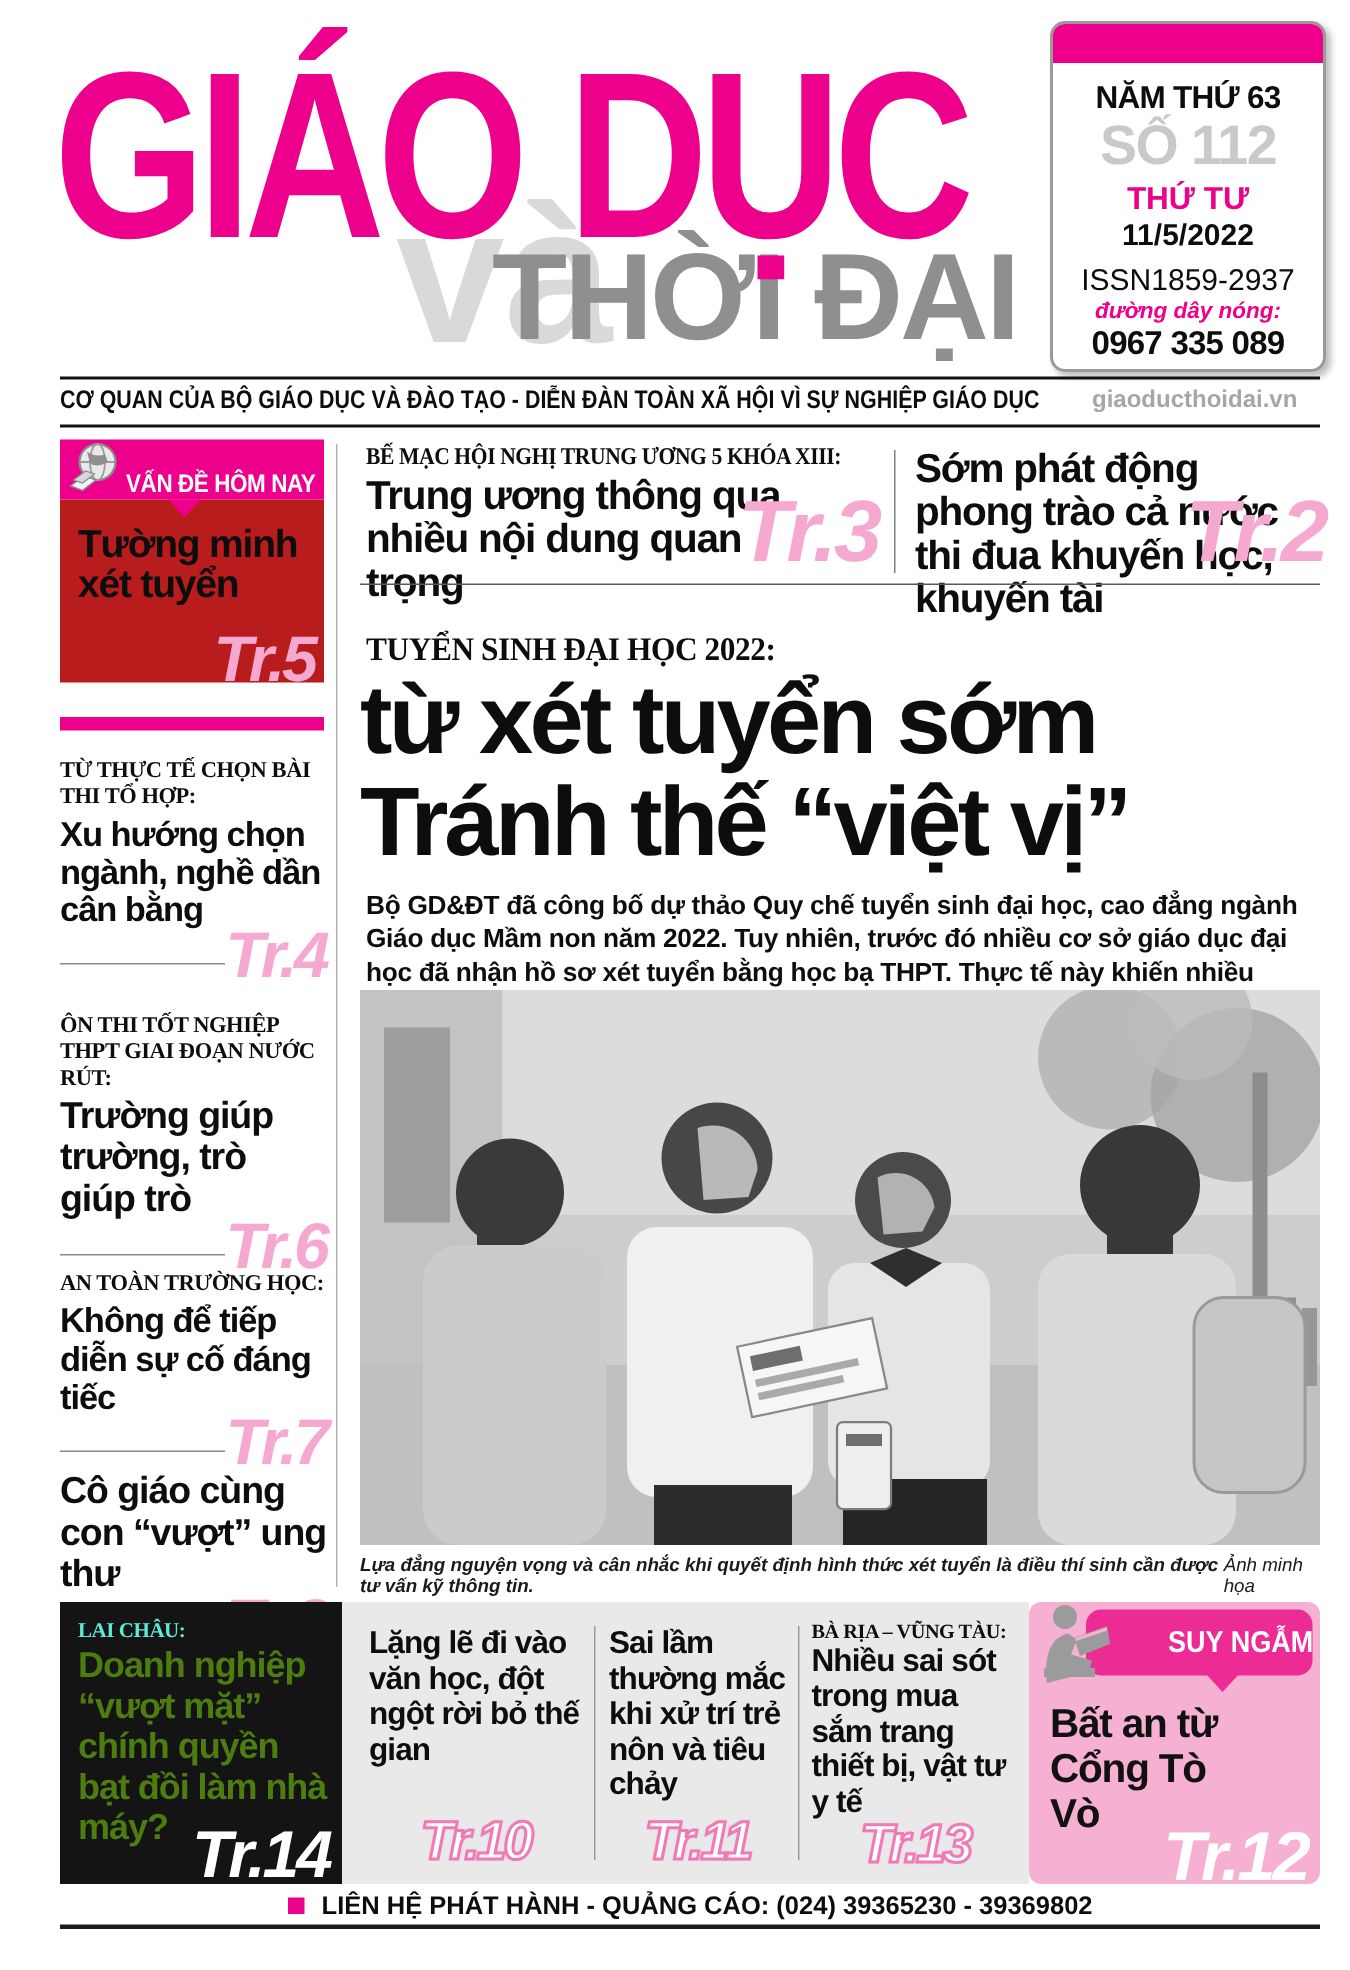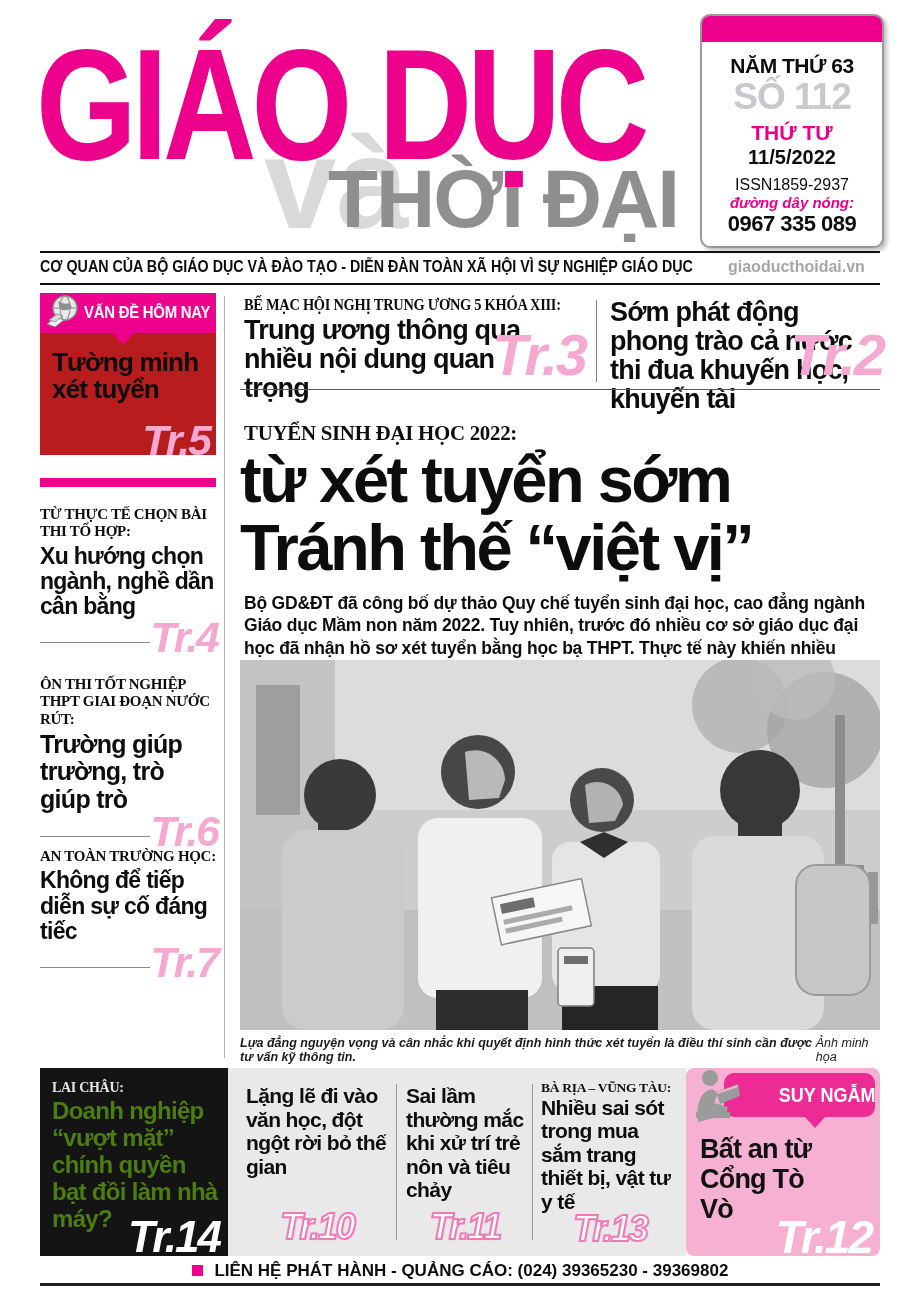--- a/index.html
+++ b/index.html
@@ -21,27 +21,27 @@
 
   
   .issue-box{left:700px;top:14px;width:180px;height:230px;background:#fff;
      border:2px solid #9a9a9a;border-radius:10px;box-shadow:3px 3px 4px rgba(0,0,0,.25);
      text-align:center;overflow:hidden;}
   .issue-topbar{height:26px;background:#ec008c;}
   .issue-year{font-size:21px;font-weight:800;margin-top:12px;letter-spacing:-.5px;}
   .issue-number{font-size:37px;font-weight:800;color:#c9c9cb;letter-spacing:-1px;margin-top:0px;line-height:1.05;}
   .issue-weekday{font-size:21px;font-weight:800;color:#ec008c;margin-top:4px;}
   .issue-date{font-size:20px;font-weight:800;margin-top:1px;}
-  .issue-issn{font-size:16px;font-weight:400;margin-top:7px;}
+  .issue-issn{font-size:20px;font-weight:400;margin-top:7px;}
   .issue-hotline-label{font-size:15px;font-weight:700;color:#ec008c;font-style:italic;}
   .issue-hotline{font-size:22px;font-weight:800;letter-spacing:-.5px;}
 
   
   .feature-header{left:40px;top:293px;width:176px;height:40px;background:#ec008c;
-     display:flex;align-items:center;z-index:2;}
+     display:flex;align-items:flex-end;z-index:2;}
   .feature-label{color:#fff;font-size:17px;font-weight:800;white-space:nowrap;
      transform:scaleX(.88);transform-origin:0 50%;letter-spacing:-.3px;}
   .feature-pointer{left:112px;top:333px;width:0;height:0;border-left:11px solid transparent;
      border-right:11px solid transparent;border-top:12px solid #ec008c;z-index:2;}
   .feature-body{left:40px;top:333px;width:176px;height:122px;background:#b91c1c;}
   .feature-headline{padding:16px 8px 0 12px;font-size:26px;font-weight:800;line-height:1.05;letter-spacing:-.8px;}
   .feature-page{position:absolute;right:6px;bottom:-4px;}
   .sidebar-bar{left:40px;top:478px;width:176px;height:9px;background:#ec008c;}
   .side-item{left:40px;width:178px;}
   .kicker-serif{font-family:"Liberation Serif",serif;font-weight:700;font-size:15px;
@@ -70,21 +70,21 @@
   .see-page{position:absolute;right:2px;bottom:-1px;font-style:italic;font-weight:700;font-size:16px;}
   .photo{left:240px;top:660px;width:640px;height:370px;background:#cfcfcf;}
   .caption-row{left:240px;top:1036px;width:640px;display:flex;justify-content:space-between;
      font-size:12.5px;font-style:italic;}
   .caption-text{font-weight:700;color:#1a1a1a;}
   .caption-credit{font-weight:400;color:#1a1a1a;}
 
   
   .black-box{left:40px;top:1068px;width:188px;height:188px;background:#141414;color:#fff;
      box-sizing:border-box;padding:12px 8px 0 12px;}
-  .black-kicker{color:#e5e5e5;font-size:14px;}
+  .black-kicker{color:#5eead4;font-size:14px;}
   .black-headline{color:#4d7c0f;font-size:24px;font-weight:800;line-height:1.12;letter-spacing:-.7px;margin-top:2px;}
   .black-page{position:absolute;right:8px;bottom:2px;color:#fff;font-style:italic;
      font-weight:800;font-size:44px;letter-spacing:-2px;line-height:.8;}
   .gray-strip{left:228px;top:1068px;width:458px;height:188px;background:#e9e9e9;}
   .bottom-col{position:absolute;top:1084px;height:158px;display:flex;flex-direction:column;
      justify-content:space-between;box-sizing:border-box;}
   .col-headline{font-size:21px;font-weight:800;line-height:1.12;letter-spacing:-.6px;}
   .page-outline{font-style:italic;font-weight:800;font-size:36px;color:#fff;line-height:.8;
      letter-spacing:-2px;text-align:center;-webkit-text-stroke:2px #f07ab8;text-shadow:0 0 2px #f07ab8;}
   .col-divider{top:1084px;width:1px;height:156px;background:#9b9b9b;}
@@ -168,20 +168,27 @@
       </div>
   </div>
   <div class="abs side-item" style="top:848px;">
     <div class="kicker-serif">AN TOÀN TRƯỜNG HỌC:</div>
     <div class="side-headline">Không để tiếp diễn sự cố đáng tiếc</div>
     <div class="page-row">
         <div class="page-rule"></div>
       <div class="page-num">Tr.7</div>
       </div>
   </div>
+  <div class="abs side-item" style="top:978px;">
+    <div class="side-headline" style="font-size:25px;">Cô giáo cùng con “vượt” ung thư</div>
+    <div class="page-row">
+        <div class="page-rule"></div>
+      <div class="page-num">Tr.8</div>
+      </div>
+  </div>
   <div class="abs side-vrule"></div>
 
   <div class="abs" style="left:244px;top:296px;width:345px;">
     <div class="strip-kicker">BẾ MẠC HỘI NGHỊ TRUNG ƯƠNG 5 KHÓA XIII:</div>
     <div class="strip-headline" style="width:310px;">Trung ương thông qua nhiều nội dung quan trọng</div>
   </div>
   <div class="abs page-num strip-page" style="left:492px;top:330px;">Tr.3</div>
   <div class="abs strip-divider"></div>
   <div class="abs" style="left:610px;top:296px;width:272px;">
     <div class="strip-headline">Sớm phát động phong trào cả nước thi đua khuyến học, khuyến tài</div>

